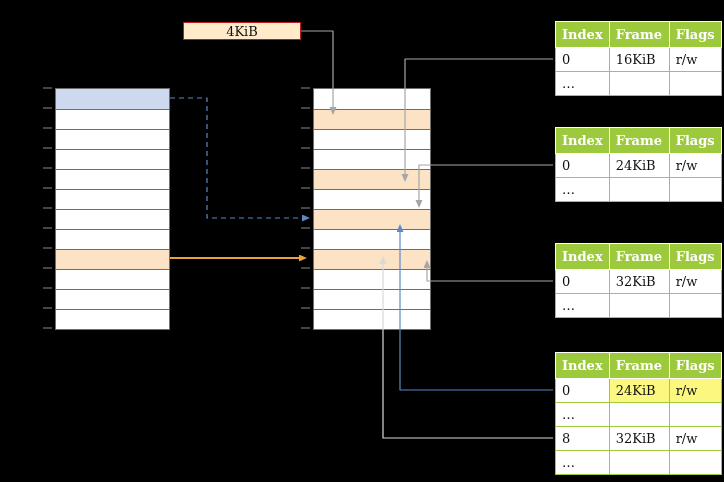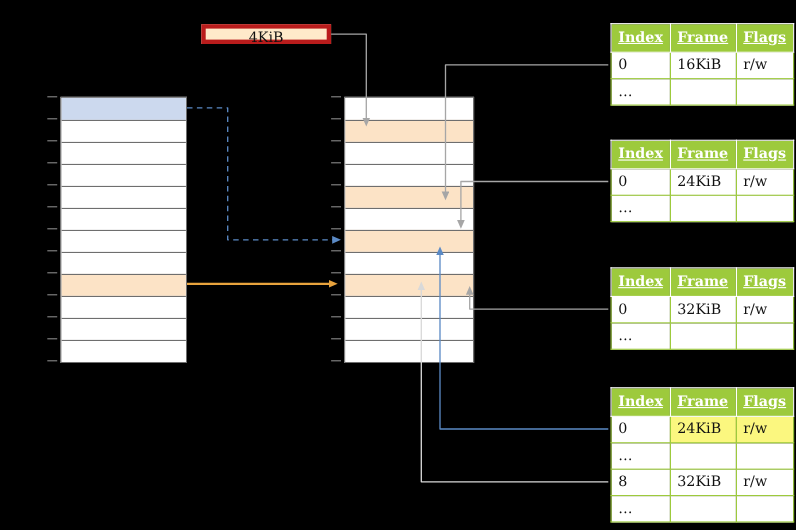--- a/index.html
+++ b/index.html
@@ -7,21 +7,21 @@
     position:relative;
     width:724px;height:482px;
     background:var(--bg,#000);
     overflow:hidden;
     font-family:"DejaVu Serif", serif;
   }
   
   .label-box{
     position:absolute;left:183px;top:22px;width:118px;height:18px;
     background:var(--label-fill,#ffeaca);
-    border:4px solid #b91c1c;
+    border:1px solid #b91c1c;
     text-align:center;line-height:18px;
     font-size:13px;color:#111;
     box-sizing:border-box;
   }
   
   .memcol{
     position:absolute;
     height:242px;
     border:1px solid #6e6e6e;
     box-sizing:border-box;
@@ -42,21 +42,20 @@
   }
   table.ptable th{
     background:var(--green,#9dca3c);
     color:#ffffff;
     font-weight:bold;
     border:1px solid #ffffff;
     height:26px;
     padding:0 6px;
     text-align:left;
     box-sizing:border-box;
-    text-decoration:underline;
   }
   table.ptable td{
     background:#ffffff;
     color:#111;
     border:1px solid var(--green,#9dca3c);
     height:24px;
     padding:0 6px;
     text-align:left;
     box-sizing:border-box;
   }

